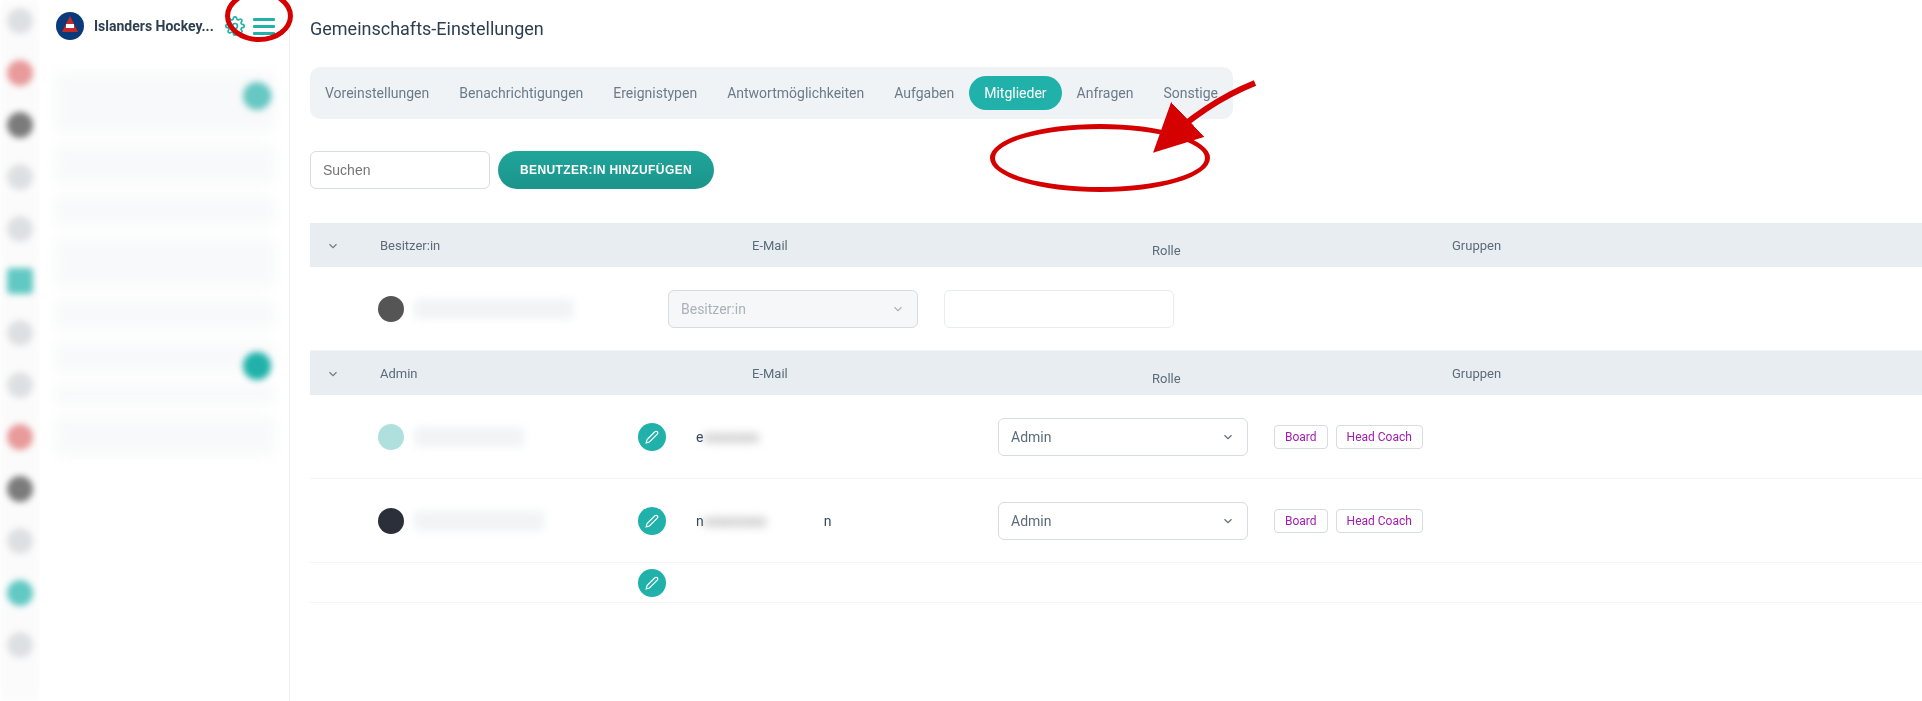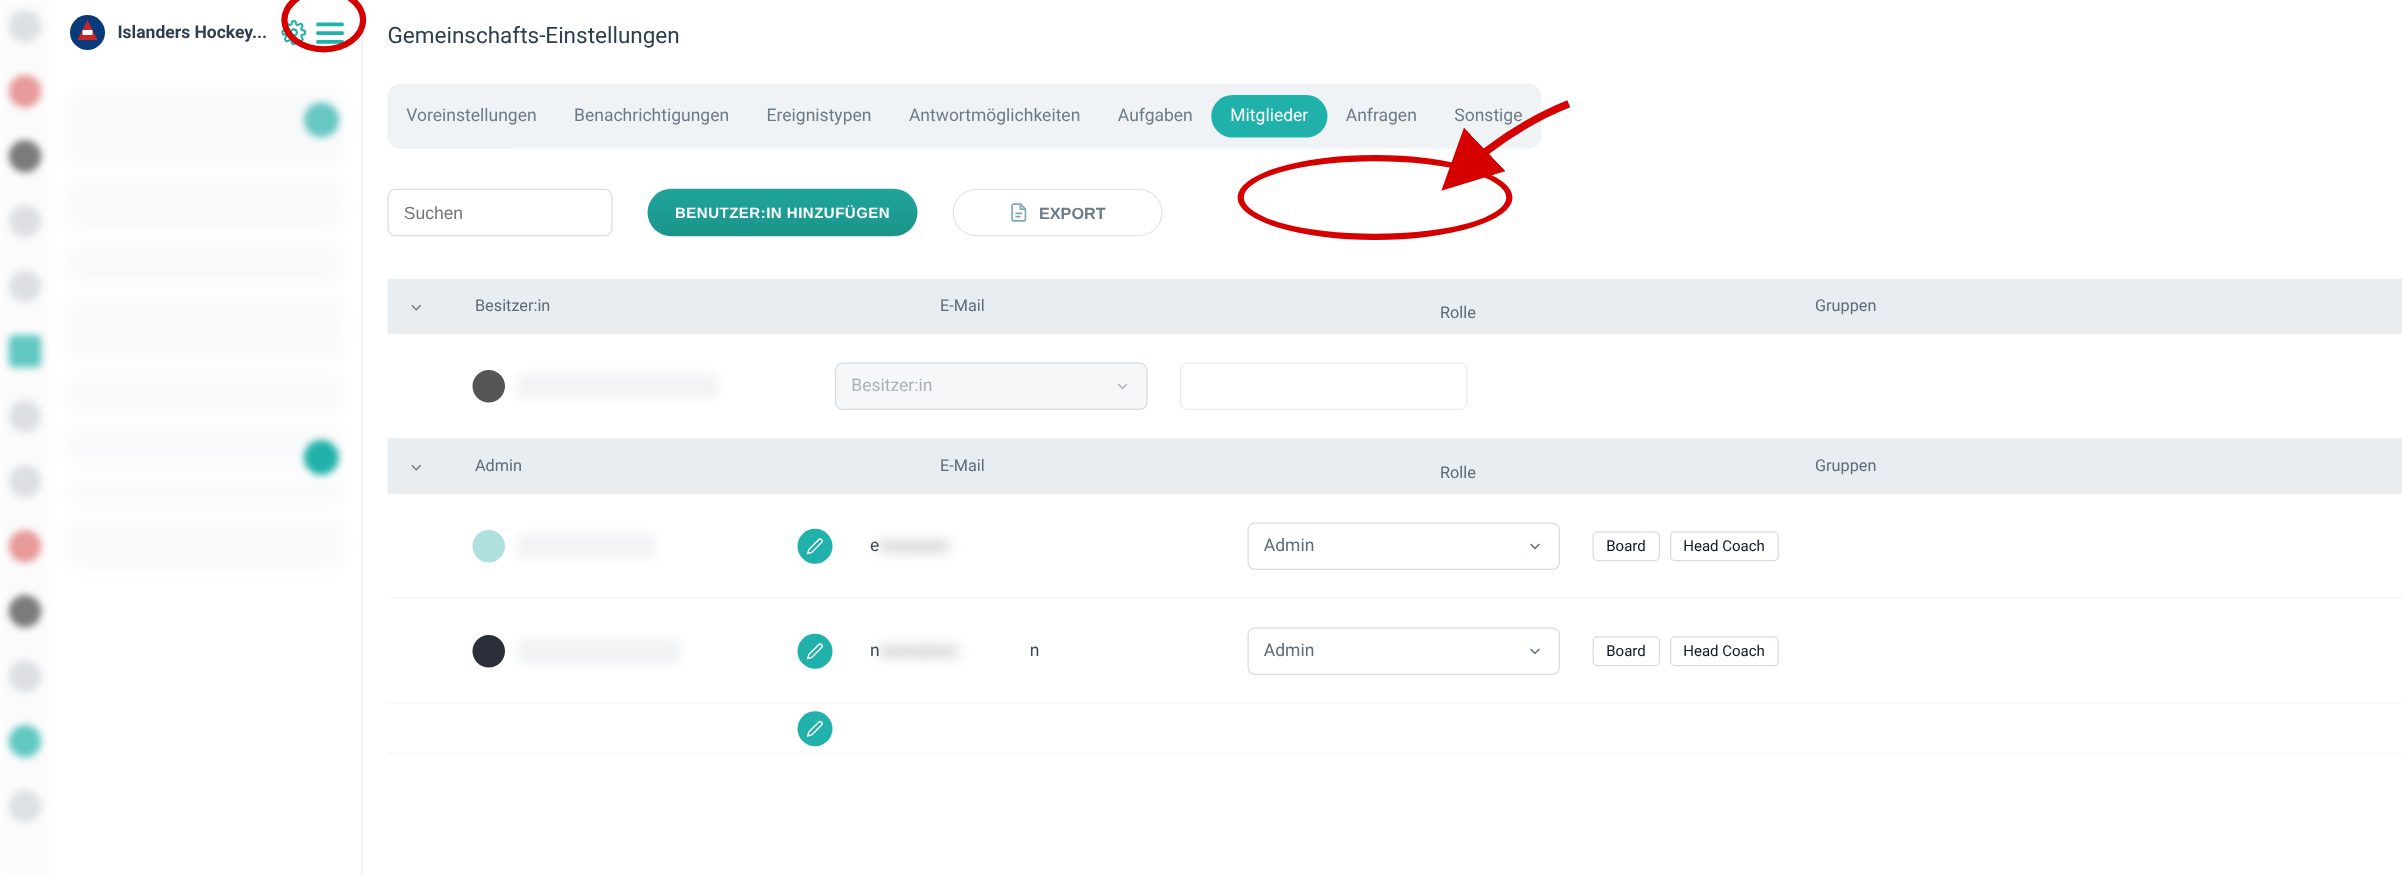--- a/index.html
+++ b/index.html
@@ -145,21 +145,21 @@
   line-height: 34px;
 }
 .tab.active {
   background: #20b2aa;
   color: #fff;
   border-radius: 18px;
 }
 
 .controls {
   display: flex;
-  gap: 28px;
+  gap: 8px;
   margin-top: 32px;
   align-items: center;
 }
 .search-box {
   width: 180px;
   height: 38px;
   border: 1px solid #d6dce0;
   border-radius: 6px;
   display: flex;
   align-items: center;
@@ -290,21 +290,21 @@
 .groups-cell {
   display: flex;
   gap: 8px;
   margin-left: 16px;
 }
 .group-tag {
   border: 1px solid #d6dce0;
   border-radius: 4px;
   padding: 4px 10px;
   font-size: 12px;
-  color: #0f172a;
+  color: #a21caf;
 }
 .groups-empty {
   width: 230px;
   height: 38px;
   border: 1px solid #e8ecef;
   border-radius: 6px;
   margin-left: 16px;
 }
 
 </style>
@@ -395,28 +395,20 @@
 
     <div class="controls">
       <div class="search-box">
         <input type="text" placeholder="Suchen" style="">
         <svg width="16" height="16" viewBox="0 0 24 24" fill="none" stroke="currentColor" stroke-width="2">
             <circle cx="11" cy="11" r="7"></circle>
             <path d="m21 21-4.3-4.3"></path>
           </svg>
       </div>
       <button class="btn-primary">BENUTZER:IN HINZUFÜGEN</button>
-      <button class="btn-export">
-        <svg width="16" height="16" viewBox="0 0 24 24" fill="none" stroke="#7fa8b8" stroke-width="2">
-            <path d="M14 2H6a2 2 0 0 0-2 2v16a2 2 0 0 0 2 2h12a2 2 0 0 0 2-2V8z"></path>
-            <path d="M14 2v6h6"></path>
-            <path d="M8 13h8M8 17h6"></path>
-          </svg>
-        <span>EXPORT</span>
-      </button>
     </div>
 
     <div class="annot-circle" style="top:124px; left:700px; width:220px; height:68px;"></div>
 
     <div class="section-header first">
       <span class="chevron">
         <svg viewBox="0 0 24 24" width="14" height="14" fill="none" stroke="currentColor" stroke-width="2">
             <path d="m6 9 6 6 6-6"></path>
           </svg>
       </span>

